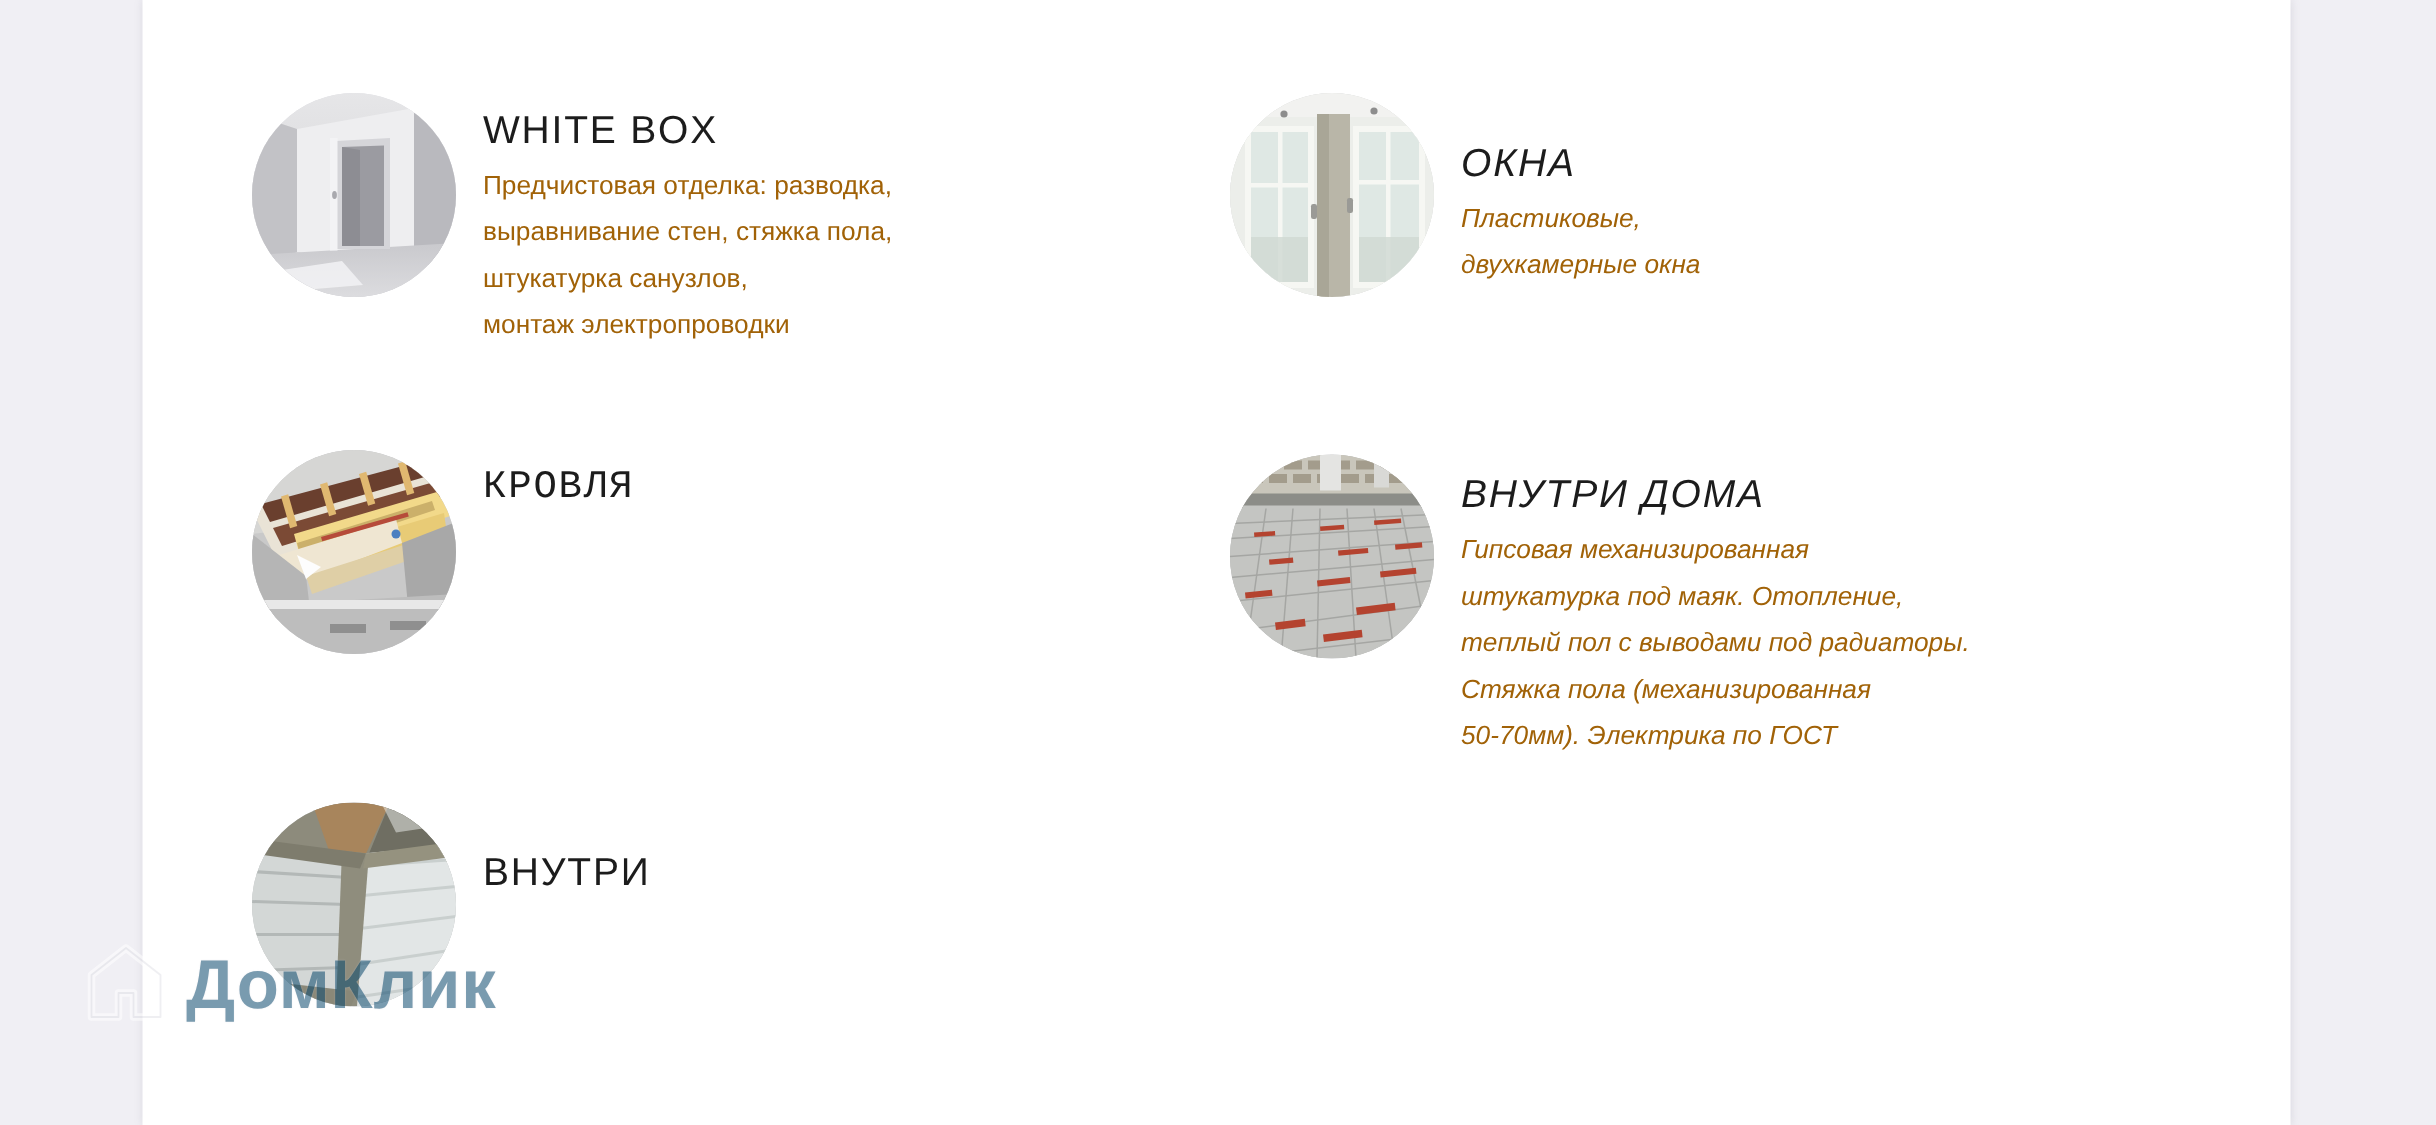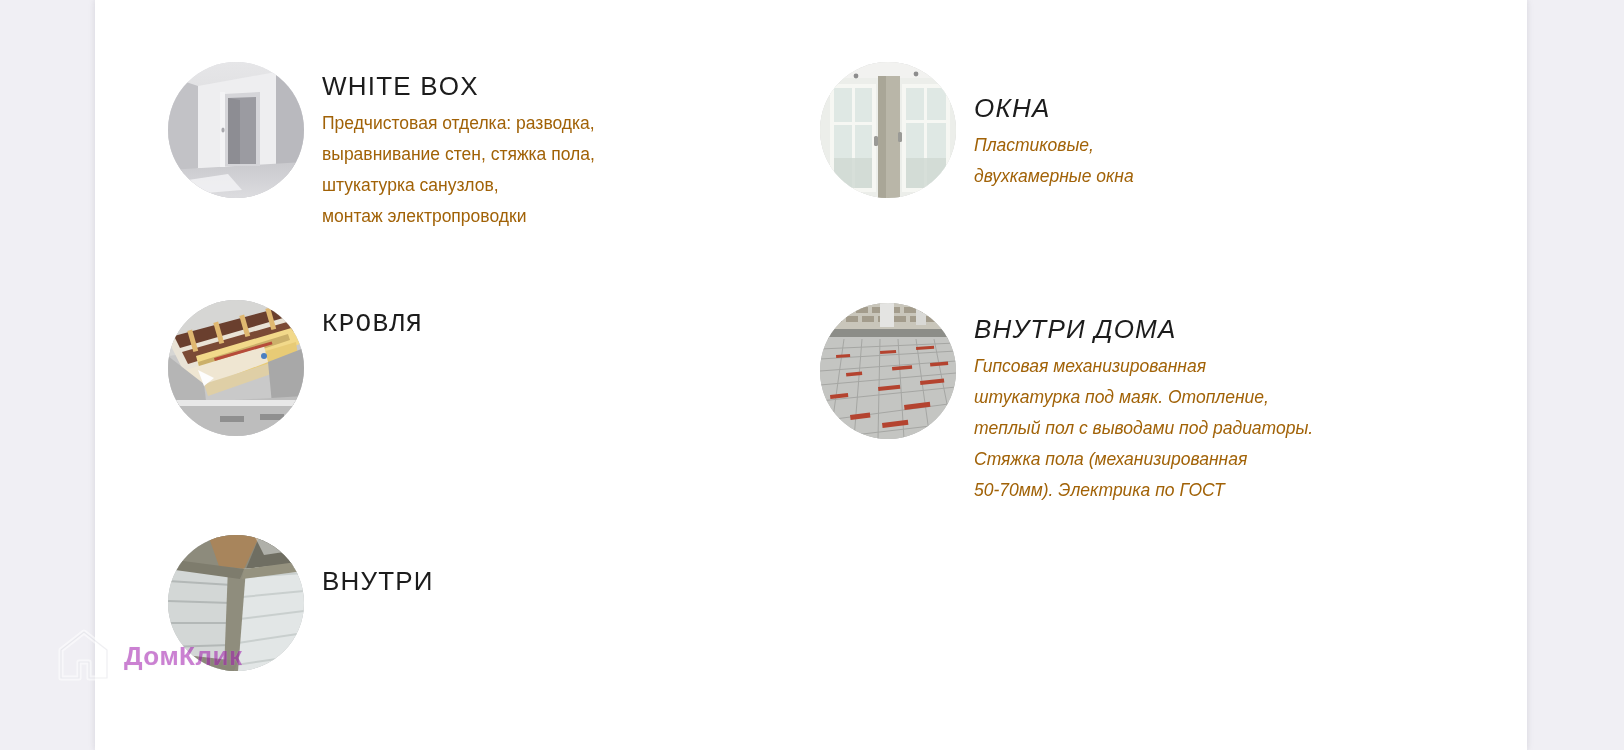--- a/index.html
+++ b/index.html
@@ -111,24 +111,24 @@
     pointer-events: none;
     opacity: 0.55;
   }
   .watermark-logo {
     width: 56px;
     height: 56px;
     margin-right: 12px;
   }
   .watermark-logo svg { display:block; width:56px; height:56px; }
   .watermark-text {
-    font-size: 26px;
+    font-size: 46px;
     font-weight: 700;
     letter-spacing: 0.5px;
-    color: #a21caf;
+    color: #0c4a6e;
     text-shadow: 0 0 1px rgba(210,210,218,0.95);
     line-height: 1;
   }
 </style>
 </head>
 <body>
 
 <div class="viewport">
   <div class="page-sheet">
     <div class="features-grid">

